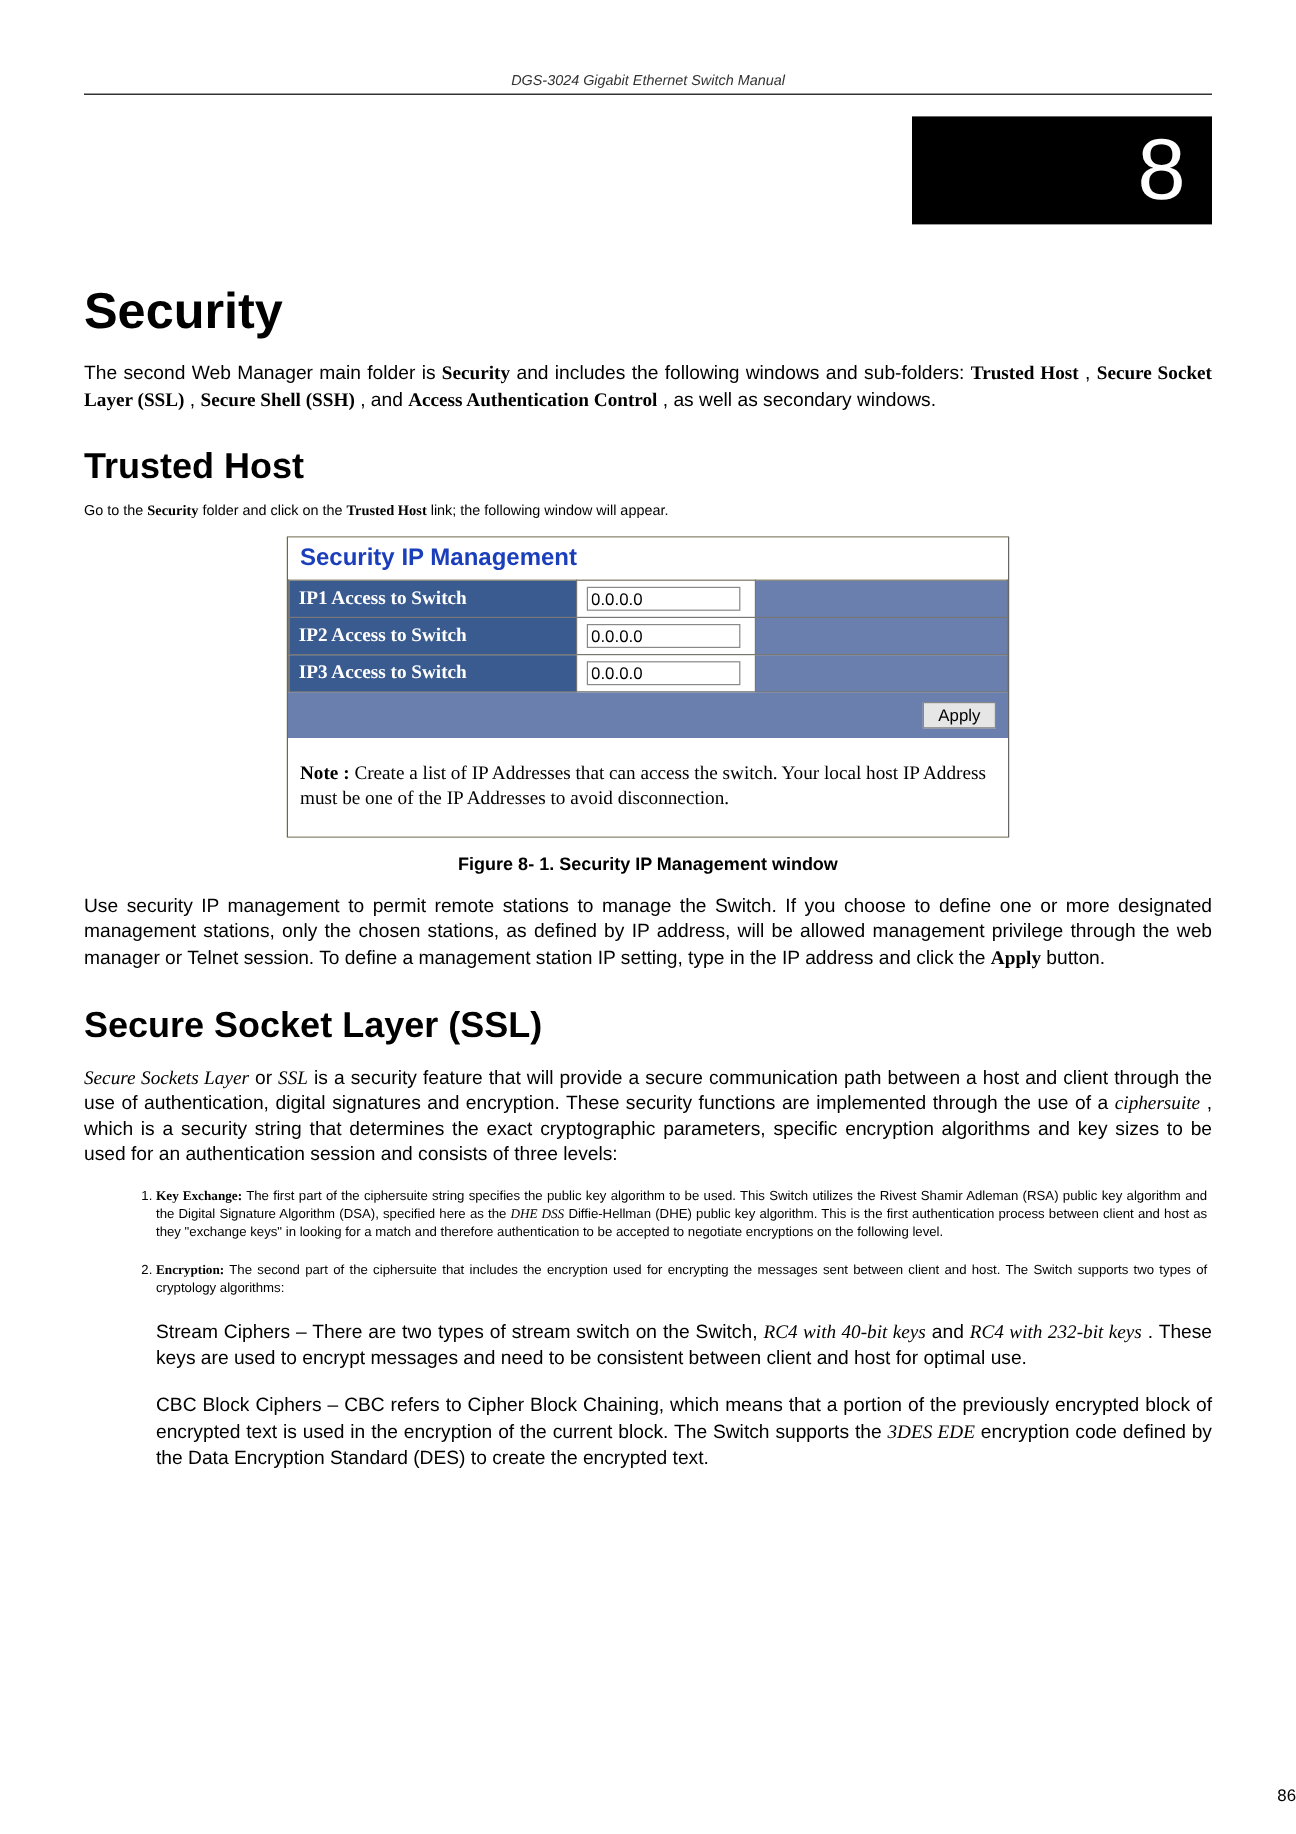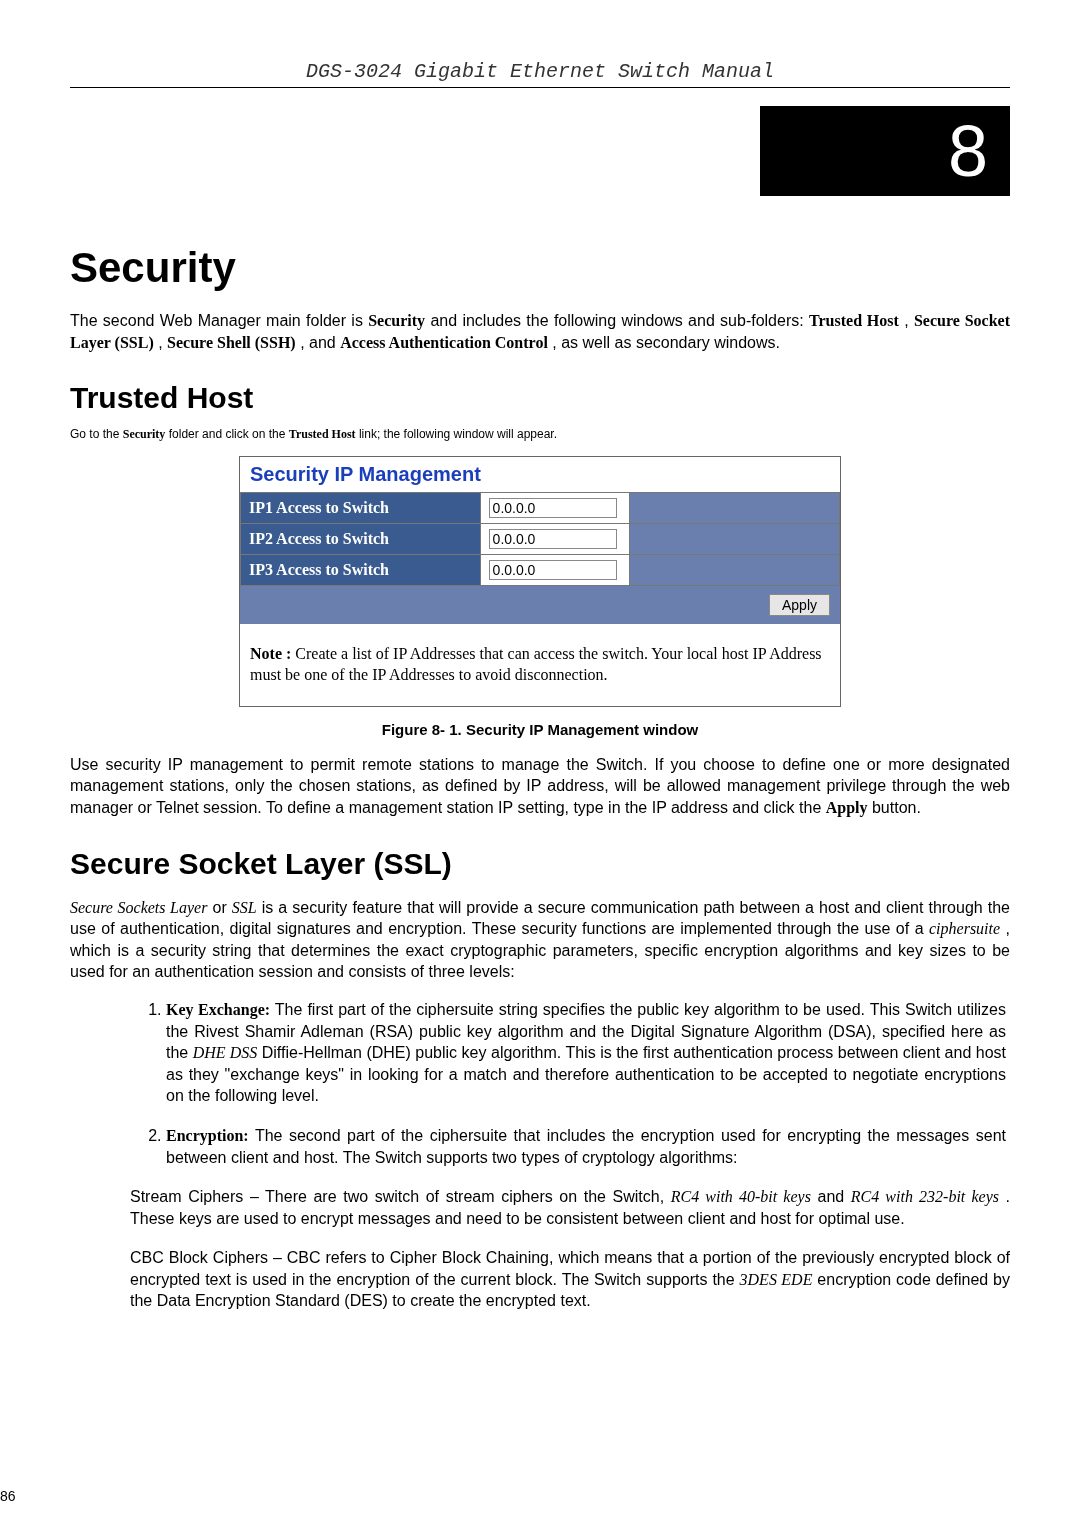--- a/index.html
+++ b/index.html
@@ -13,24 +13,23 @@
     width: 1080px;
     min-height: 1528px;
     margin: 0 auto;
     padding: 60px 70px 40px 70px;
     box-sizing: border-box;
     position: relative;
   }
   .header-line {
     text-align: center;
     font-style: italic;
-    font-size: 20px;
+    font-size: 12px;
     color: #333;
     padding-bottom: 4px;
-    font-family: Liberation Mono, monospace;
   }
   .hr {
     border: none;
     border-top: 1.5px solid #000;
     margin: 0 0 18px 0;
   }
   .chapter-box {
     float: right;
     width: 250px;
     height: 90px;
@@ -134,41 +133,40 @@
     text-align: justify;
     font-size: 16px;
     line-height: 1.35;
     margin-bottom: 16px;
   }
   ol.ssl-list {
     padding-left: 60px;
     margin: 0;
   }
   ol.ssl-list li {
-    font-size: 16px;
+    font-size: 11px;
     line-height: 1.35;
     text-align: justify;
     margin-bottom: 18px;
     padding-right: 4px;
-    margin-left: 36px;
   }
   .sub-item {
     margin-left: 30px;
     text-indent: -0px;
     font-size: 16px;
     line-height: 1.35;
     text-align: justify;
     margin-bottom: 18px;
     padding-left: 30px;
   }
   .sub-item .lead { }
   em, .italic { font-style: italic; font-family: 'Times New Roman', serif; }
   .serif-b { font-family: 'Times New Roman', serif; font-weight: bold; }
   .page-num {
-    text-align: left;
+    text-align: right;
     font-size: 14px;
     position: absolute;
     bottom: 24px;
     left: 0; right: 0; margin-top: 44px;
   }
 </style>
 </head>
 <body>
 
 <div class="page">
@@ -268,21 +266,21 @@
       <span> Diffie-Hellman (DHE) public key algorithm. This is the first authentication process between client and host as they "exchange keys" in looking for a match and therefore authentication to be accepted to negotiate encryptions on the following level.</span>
     </li>
     <li>
       <b class="serif-b">Encryption:</b>
       <span> The second part of the ciphersuite that includes the encryption used for encrypting the messages sent between client and host. The Switch supports two types of cryptology algorithms:</span>
     </li>
   </ol>
 
   <p class="sub-item">
     <span class="lead">Stream Ciphers </span>
-    <span>– There are two switch of stream ciphers on the Switch, </span>
+    <span>– There are two types of stream switch on the Switch, </span>
     <em>RC4 with 40-bit keys</em>
     <span> and </span>
     <em>RC4 with 232-bit keys</em>
     <span>. These keys are used to encrypt messages and need to be consistent between client and host for optimal use.</span>
   </p>
 
   <p class="sub-item">
     <span class="lead">CBC Block Ciphers </span>
     <span>– CBC refers to Cipher Block Chaining, which means that a portion of the previously encrypted block of encrypted text is used in the encryption of the current block. The Switch supports the </span>
     <em>3DES EDE</em>

